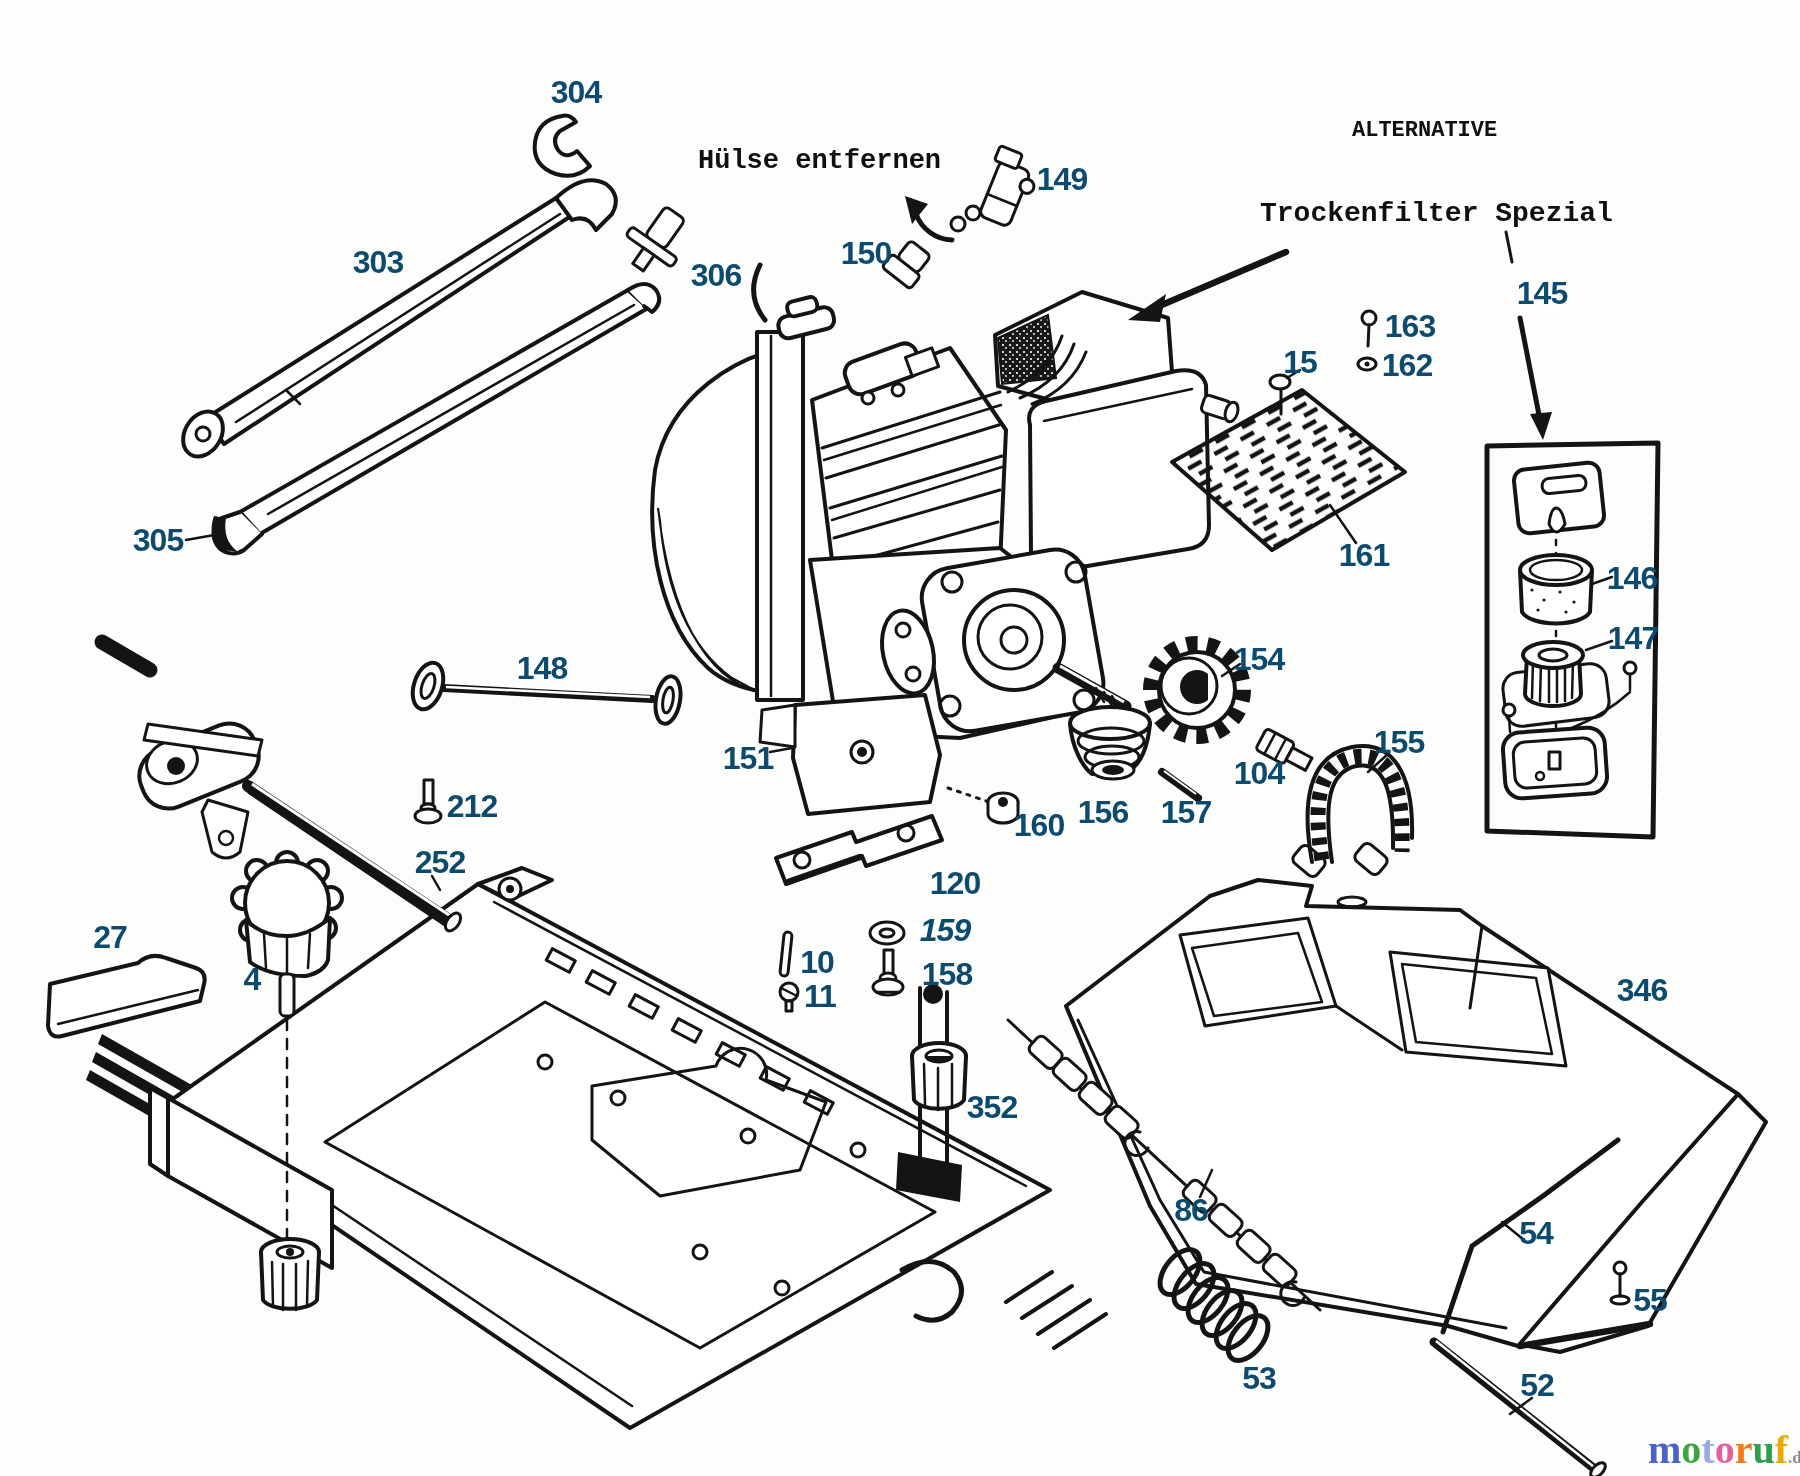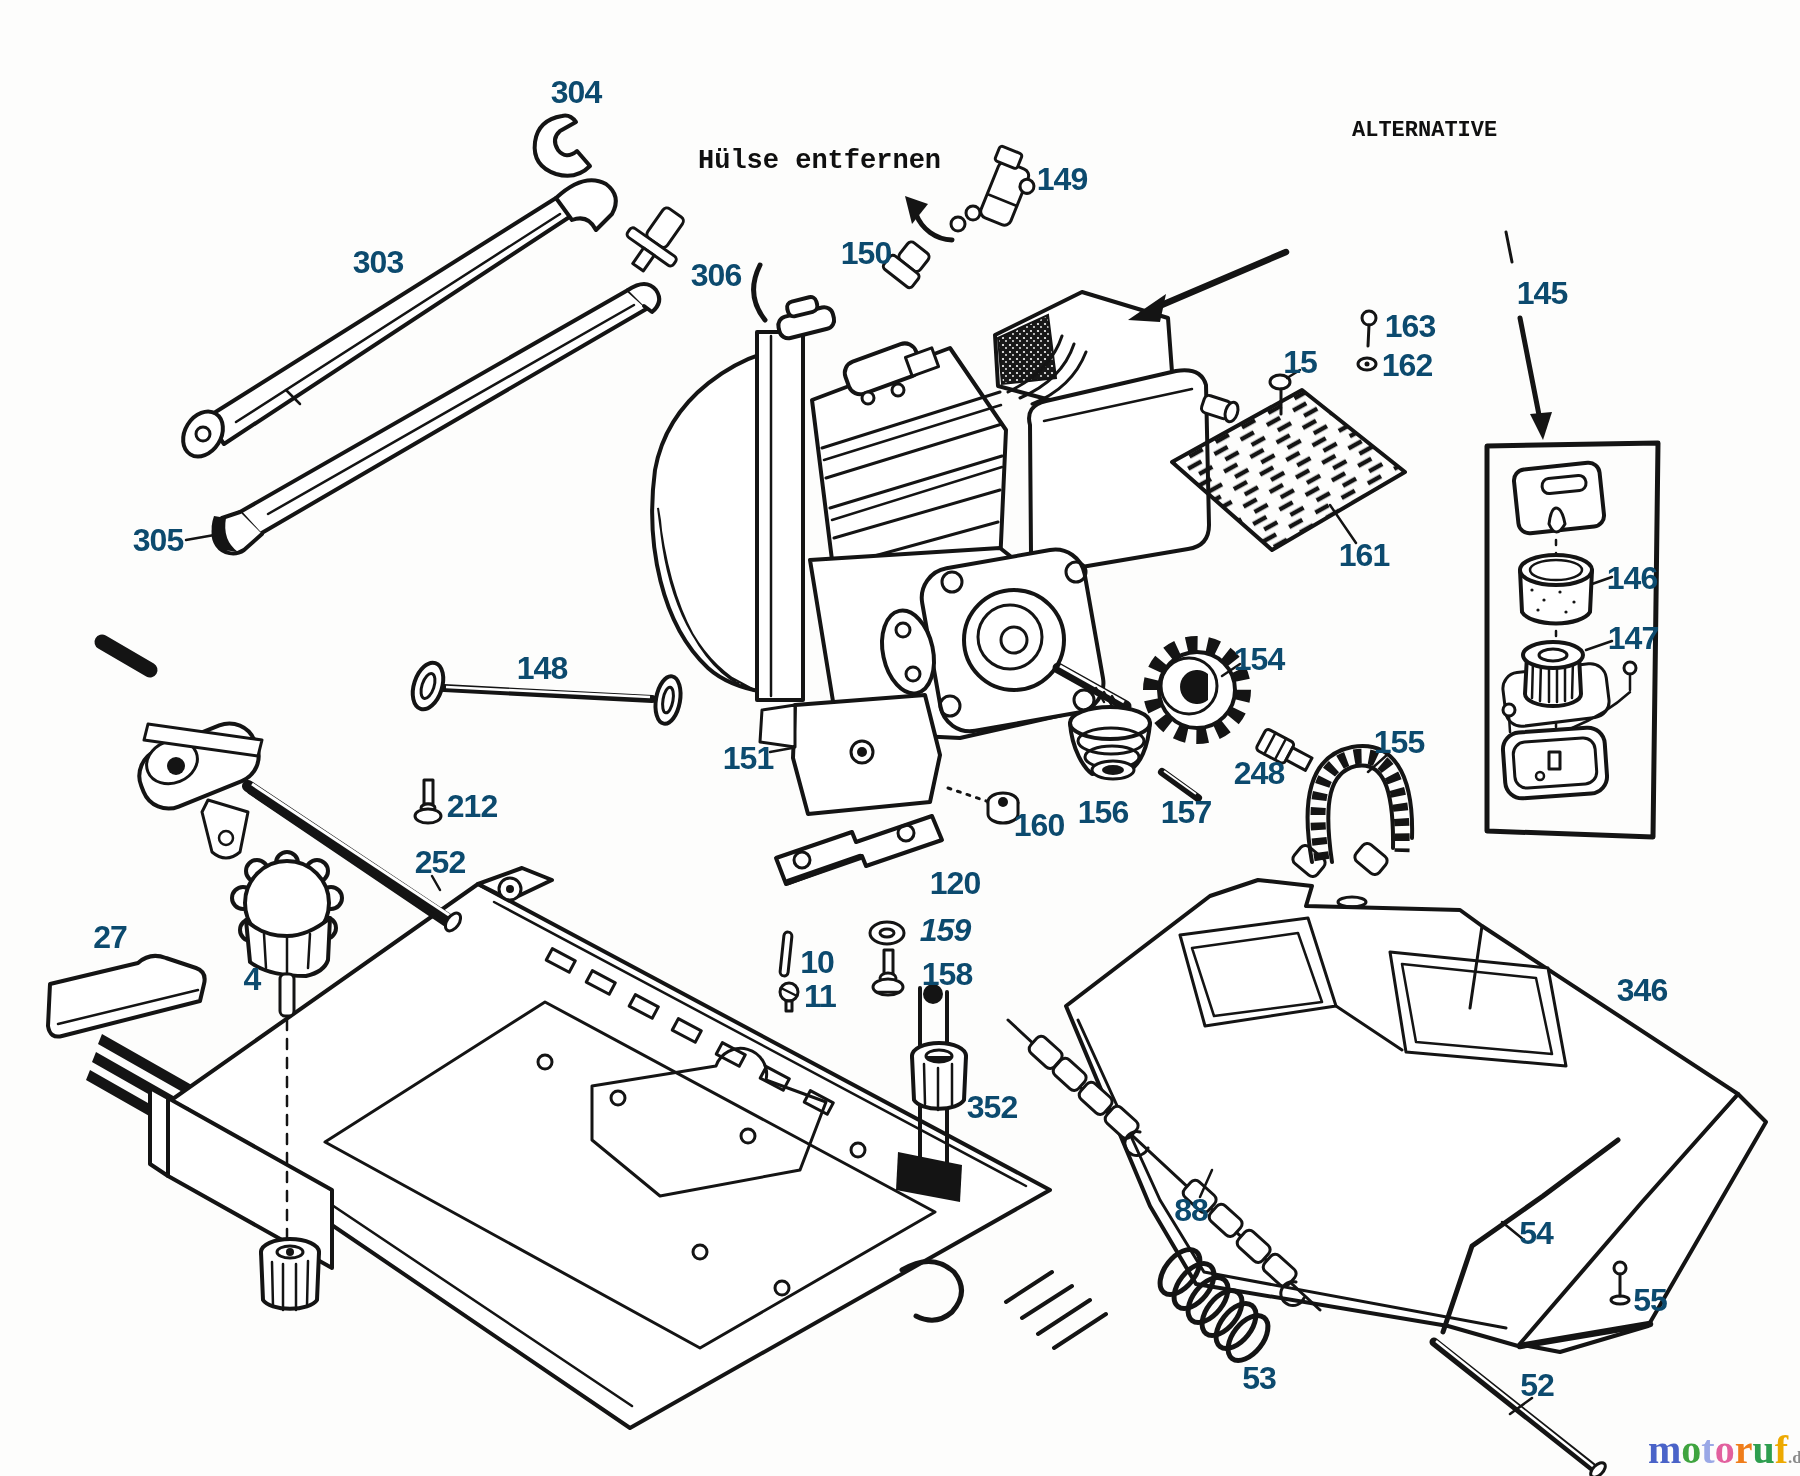--- a/index.html
+++ b/index.html
@@ -415,55 +415,56 @@
   <g>
     <path class="fw" d="M50,984 L138,963 Q150,952 166,958 L196,968 Q207,972 204,984 L200,1001 L62,1036 Q50,1039 48,1026 Z"></path>
     <path class="ln t2" d="M58,1024 L198,990"></path>
   </g>
 
   <path class="ln t2" d="M770,752 L792,748"></path>
 </svg>
 
   <div class="annot" style="left:698px;top:146px;font-size:27px;">Hülse entfernen</div>
   <div class="annot" style="left:1352px;top:118px;font-size:22px;">ALTERNATIVE</div>
+  <div class="annot" style="left:1260px;top:198px;font-size:28px;">Trockenfilter Spezial</div>
 
   <div style="position:absolute;left:0;top:0;width:100%;height:100%;">
       <div class="plabel" style="left: 576px; top: 92px;">304</div>
       <div class="plabel" style="left: 378px; top: 262px;">303</div>
       <div class="plabel" style="left: 716px; top: 275px;">306</div>
       <div class="plabel" style="left: 158px; top: 540px;">305</div>
       <div class="plabel" style="left: 866px; top: 253px;">150</div>
       <div class="plabel" style="left: 1062px; top: 179px;">149</div>
       <div class="plabel" style="left: 1517px; top: 293px; margin-left: 25px;">145</div>
       <div class="plabel" style="left: 1410px; top: 326px;">163</div>
       <div class="plabel" style="left: 1407px; top: 365px;">162</div>
       <div class="plabel" style="left: 1300px; top: 362px;">15</div>
       <div class="plabel" style="left: 1364px; top: 555px;">161</div>
       <div class="plabel" style="left: 1632px; top: 578px;">146</div>
       <div class="plabel" style="left: 1633px; top: 638px;">147</div>
       <div class="plabel" style="left: 542px; top: 668px;">148</div>
       <div class="plabel" style="left: 748px; top: 758px;">151</div>
       <div class="plabel" style="left: 1259px; top: 659px;">154</div>
-      <div class="plabel" style="left: 1259px; top: 773px;">248</div>
+      <div class="plabel" style="left: 1259px; top: 773px;">104</div>
       <div class="plabel" style="left: 1399px; top: 742px;">155</div>
       <div class="plabel" style="left: 1103px; top: 812px;">156</div>
       <div class="plabel" style="left: 1186px; top: 812px;">157</div>
       <div class="plabel" style="left: 1039px; top: 825px;">160</div>
       <div class="plabel" style="left: 472px; top: 806px;">212</div>
       <div class="plabel" style="left: 440px; top: 862px;">252</div>
       <div class="plabel" style="left: 955px; top: 883px;">120</div>
       <div class="plabel" style="left: 945px; top: 930px; font-style: italic;">159</div>
       <div class="plabel" style="left: 817px; top: 962px;">10</div>
       <div class="plabel" style="left: 947px; top: 974px;">158</div>
       <div class="plabel" style="left: 820px; top: 996px;">11</div>
       <div class="plabel" style="left: 110px; top: 937px;">27</div>
       <div class="plabel" style="left: 252px; top: 979px;">4</div>
       <div class="plabel" style="left: 992px; top: 1107px;">352</div>
       <div class="plabel" style="left: 1642px; top: 990px;">346</div>
-      <div class="plabel" style="left: 1191px; top: 1210px;">88</div>
+      <div class="plabel" style="left: 1191px; top: 1210px;">86</div>
       <div class="plabel" style="left: 1536px; top: 1233px;">54</div>
       <div class="plabel" style="left: 1650px; top: 1300px;">55</div>
       <div class="plabel" style="left: 1259px; top: 1378px;">53</div>
       <div class="plabel" style="left: 1537px; top: 1385px;">52</div>
     </div>
 
   <div id="watermark">
     <span><span style="color: rgb(74, 99, 200);">m</span><span style="color: rgb(63, 164, 63);">o</span><span style="color: rgb(154, 168, 230);">t</span><span style="color: rgb(226, 96, 158);">o</span><span style="color: rgb(239, 125, 26);">r</span><span style="color: rgb(46, 158, 79);">u</span><span style="color: rgb(237, 169, 0);">f</span></span><span class="suffix" style="color: rgb(138, 138, 138);">.de</span>
   </div>
 </div>

